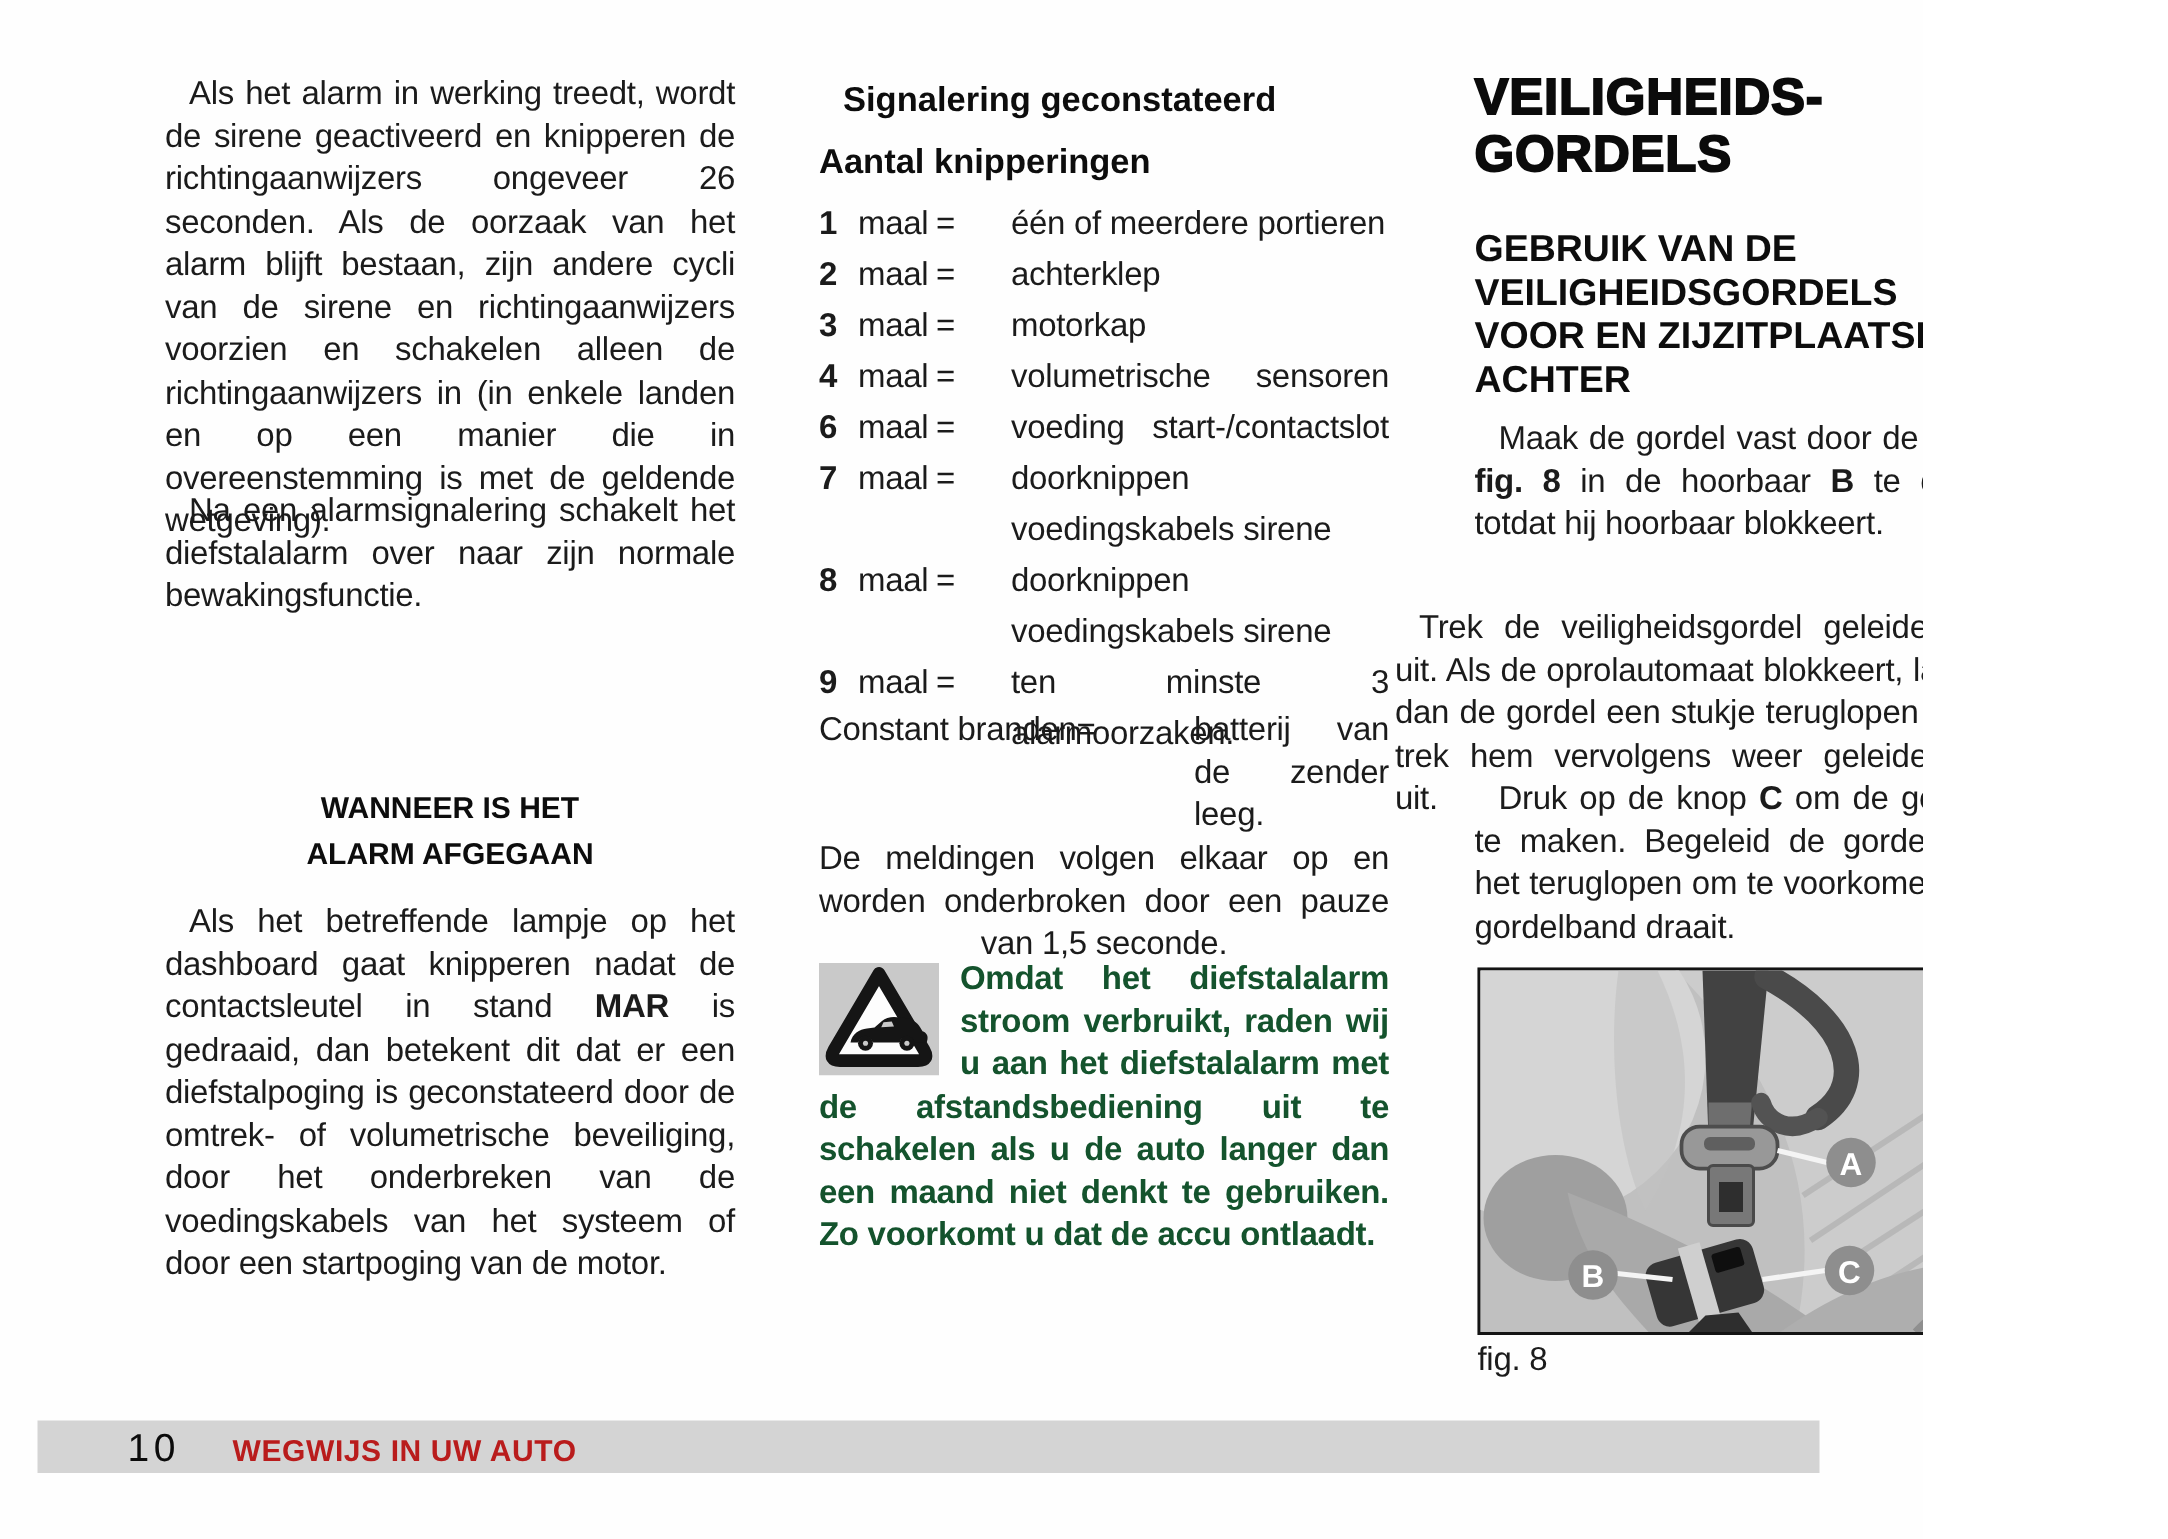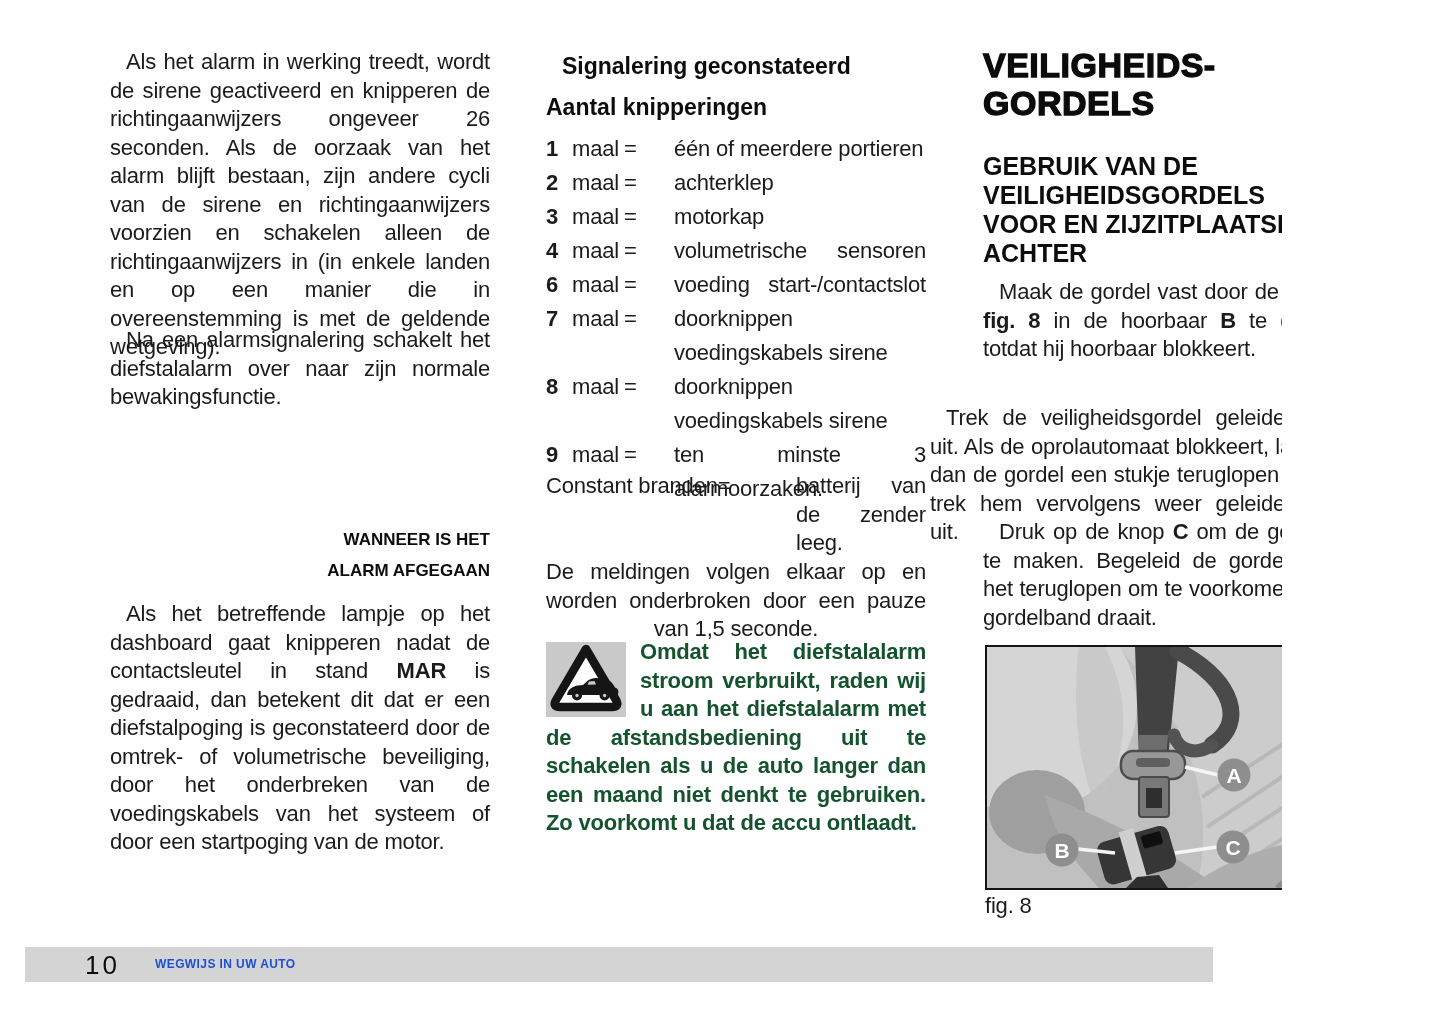--- a/index.html
+++ b/index.html
@@ -7,21 +7,21 @@
     position:relative;width:1282px;height:1026px;background:#fefefe;
     font-family:"Liberation Sans",sans-serif;color:#1b1b1b;overflow:hidden;
   }
   .blk{position:absolute;width:380px;text-align:justify;font-size:22px;line-height:28.5px;letter-spacing:-0.2px;}
   .indent{text-indent:16px;}
   .b{font-weight:bold;}
 
   
   #a-p1{left:110px;top:48px;}
   #a-p2{left:110px;top:326px;}
-  #a-h{left:110px;top:524px;font-size:17px;line-height:31px;font-weight:bold;color:#0d0d0d;text-align:right;letter-spacing:0;}
+  #a-h{left:110px;top:524px;font-size:20px;line-height:31px;font-weight:bold;color:#0d0d0d;text-align:center;letter-spacing:0;}
   #a-p3{left:110px;top:600px;}
 
   
   #s-h{left:546px;top:52px;font-size:23px;font-weight:bold;color:#0d0d0d;text-align:left;text-indent:16px;letter-spacing:0;}
   #s-sh{left:546px;top:93px;font-size:23px;font-weight:bold;color:#0d0d0d;text-align:left;letter-spacing:0;}
   #s-list{left:546px;top:132px;line-height:34px;text-align:left;}
   .sig-row{display:flex;align-items:flex-start;}
   .sig-num{width:26px;font-weight:bold;flex:none;}
   .sig-maal{width:52px;flex:none;}
   .sig-eq{width:26px;flex:none;}
@@ -42,21 +42,21 @@
   #b-p2{left:930px;top:372px;margin-top:32px;}
   #b-p3{left:983px;top:518px;}
   #b-fig{left:985px;top:645px;width:374px;height:241px;position:absolute;border:2px solid #141414;background:#c4c4c4;}
   #b-fig svg{display:block;}
   #b-code{position:absolute;left:1363px;top:694px;transform:rotate(-90deg);transform-origin:0 0;font-size:11px;font-weight:bold;letter-spacing:0.8px;color:#2a2a2a;white-space:nowrap;}
   #b-cap{left:985px;top:892px;font-size:22px;text-align:left;width:120px;}
 
   
   #footer{position:absolute;left:25px;top:947px;width:1188px;height:35px;background:#d4d4d4;}
   #footer .num{position:absolute;left:60px;top:3px;font-size:26px;font-weight:normal;letter-spacing:3px;color:#0b0b0b;}
-  #footer .title{position:absolute;left:130px;top:10px;font-size:12px;font-weight:bold;letter-spacing:0.4px;color:#1d4ed8;}
+  #footer .title{position:absolute;left:130px;top:10px;font-size:20px;font-weight:bold;letter-spacing:0.4px;color:#b91c1c;}
 </style>
 </head>
 <body>
 
 <div class="page">
 
   <div class="blk indent" id="a-p1">Als het alarm in werking treedt, wordt de sirene geactiveerd en knipperen de richtingaanwijzers ongeveer 26 seconden. Als de oorzaak van het alarm blijft bestaan, zijn andere cycli van de sirene en richtingaanwijzers voorzien en schakelen alleen de richtingaanwijzers in (in enkele landen en op een manier die in overeenstemming is met de geldende wetgeving).</div>
   <div class="blk indent" id="a-p2">Na een alarmsignalering schakelt het diefstalalarm over naar zijn normale bewakingsfunctie.</div>
   <div class="blk" id="a-h">
     <div>WANNEER IS HET</div>

